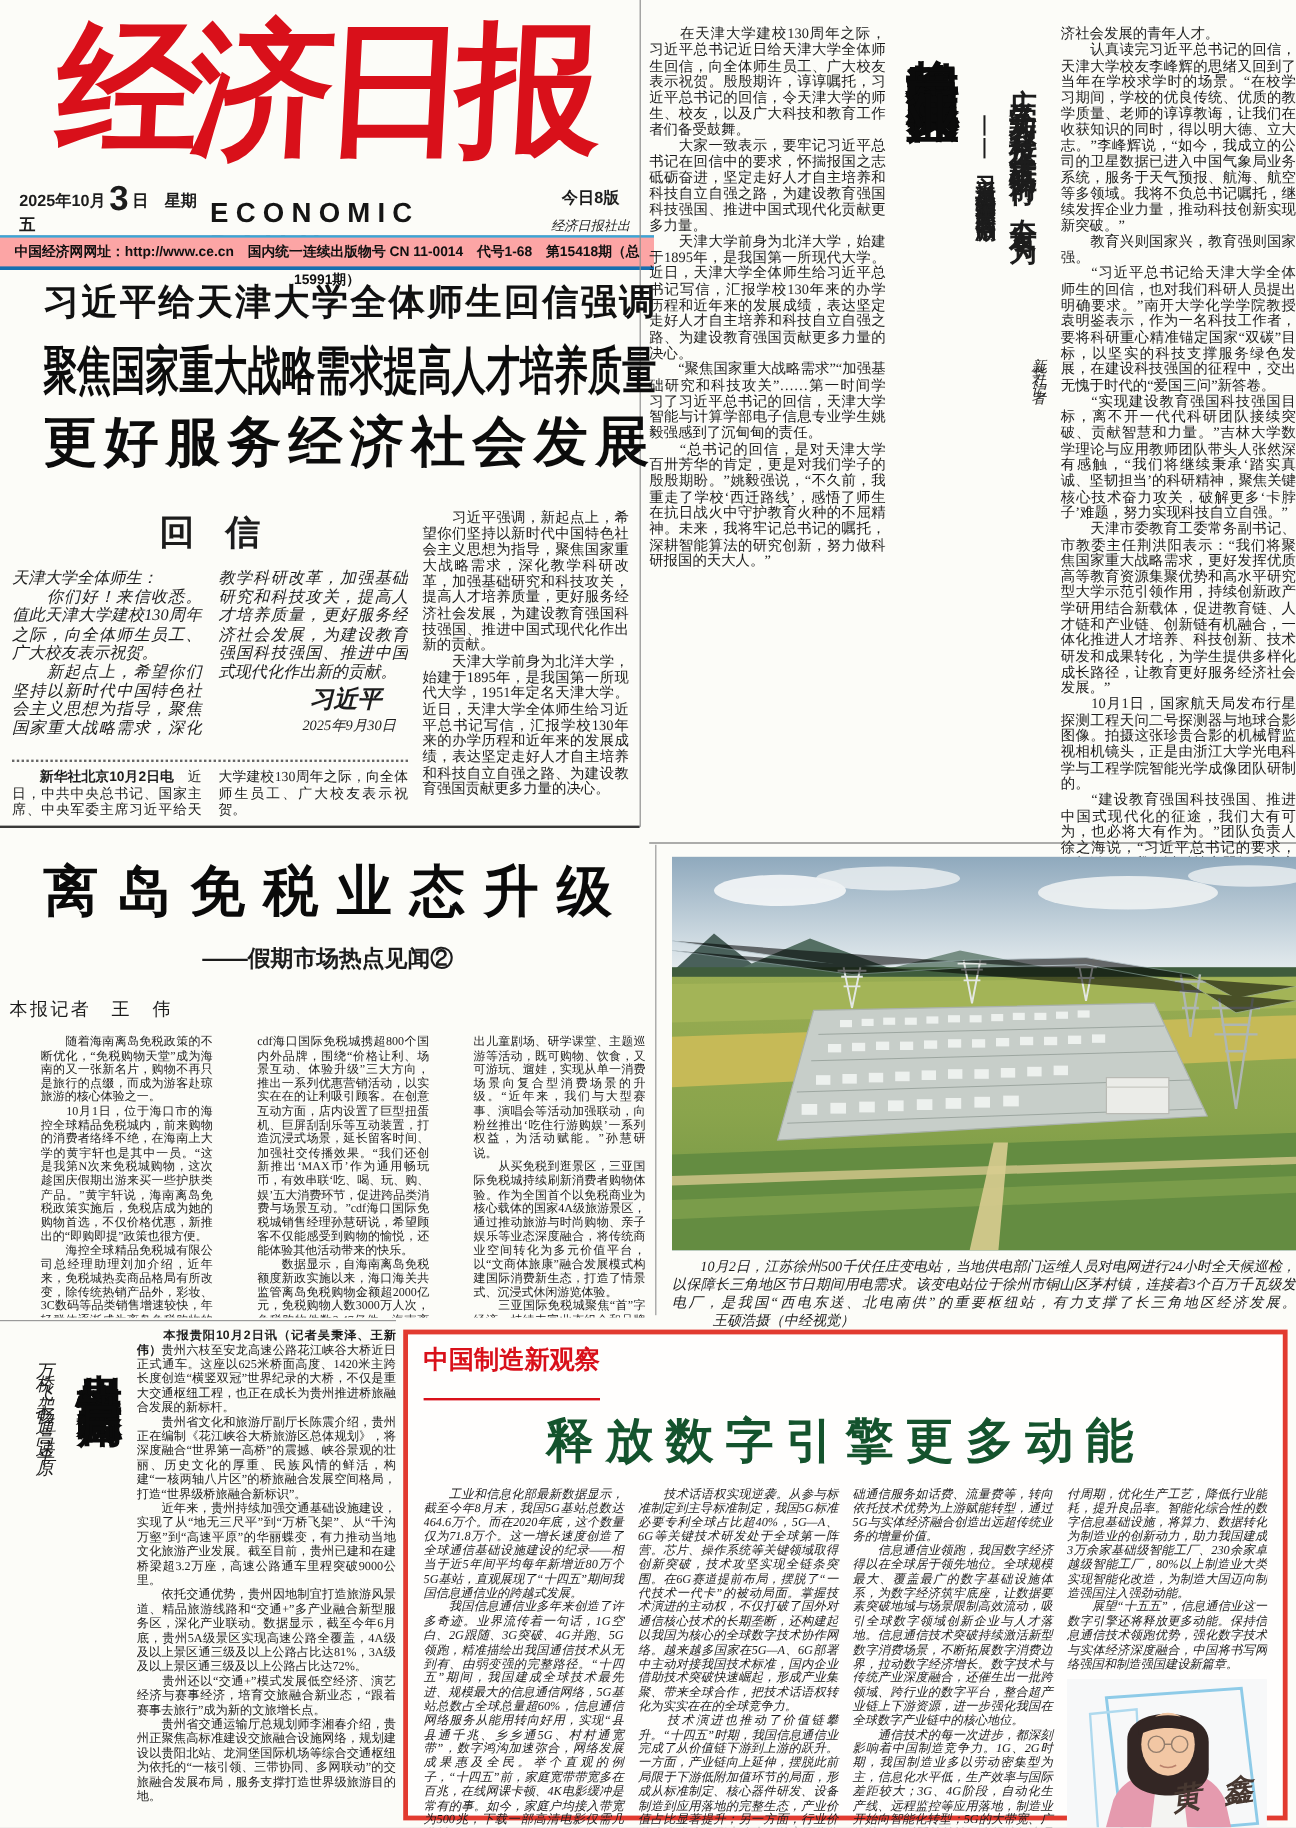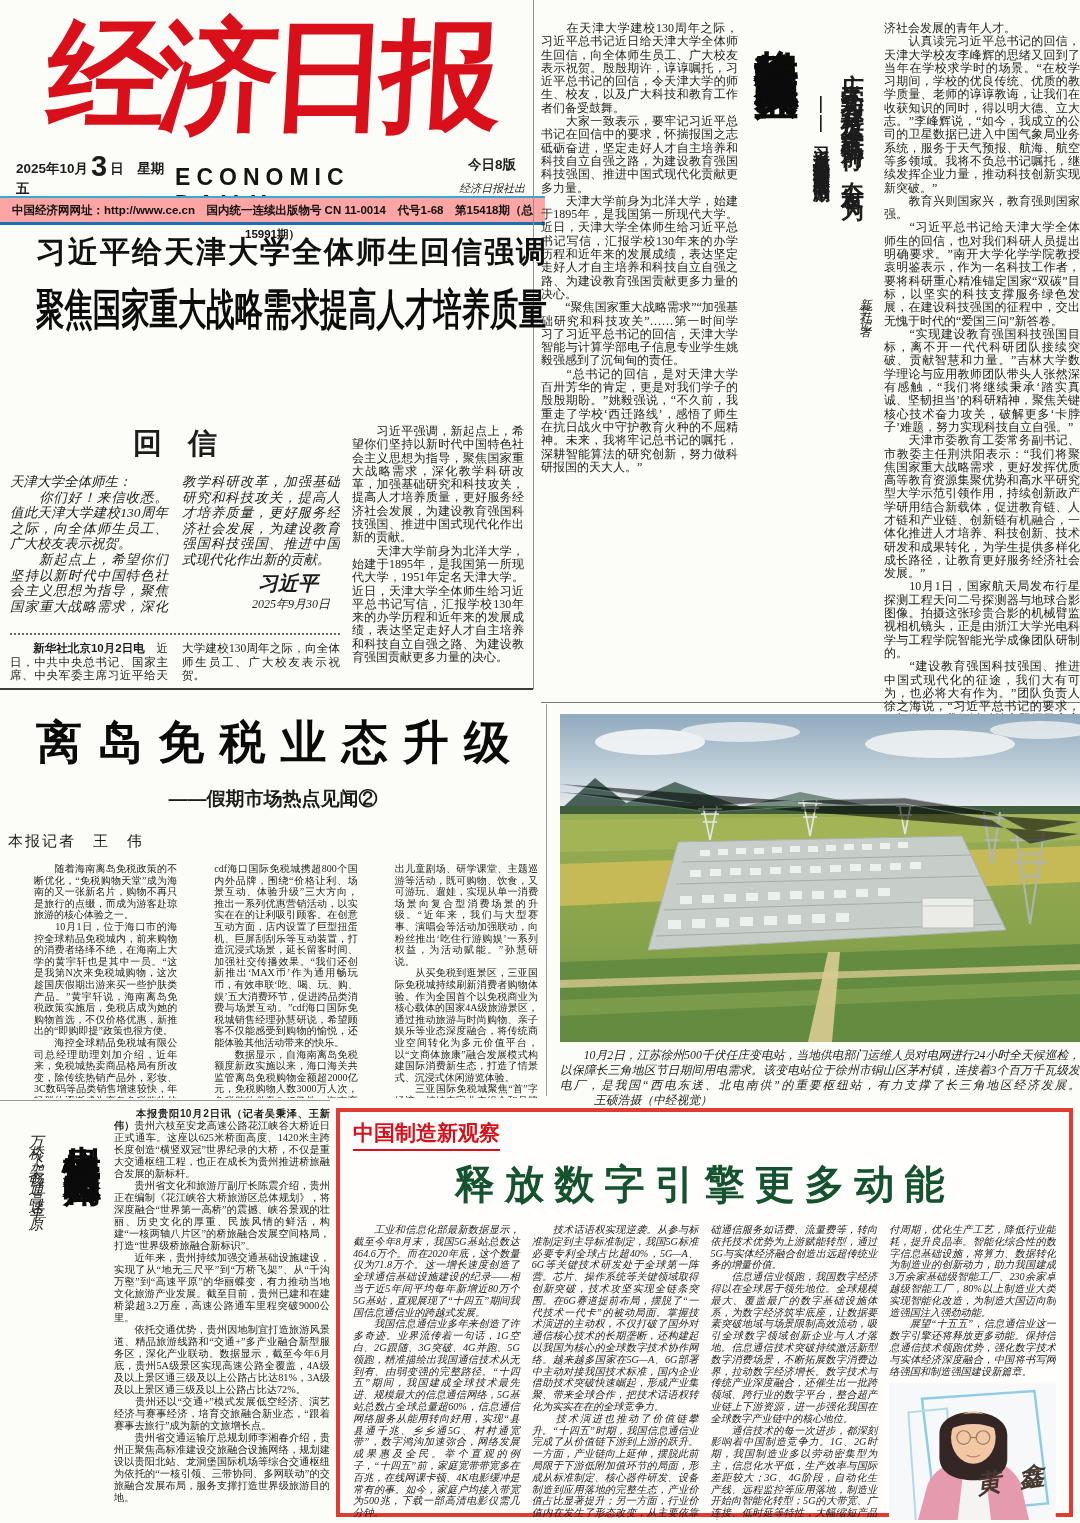--- a/index.html
+++ b/index.html
@@ -81,21 +81,21 @@
            letter-spacing:9px;color:#1a1a1a;}
   .gz-head{position:absolute;left:50px;top:8px;writing-mode:vertical-rl;font-family:"Liberation Sans",sans-serif;
            font-weight:900;font-size:38px;letter-spacing:3px;color:#0b0b0b;}
   .gz-txt{position:absolute;left:108px;top:2px;width:216px;height:414px;overflow:hidden;
           font-size:10.2px;line-height:12px;}
   .gz-txt b{font-family:"Liberation Sans",sans-serif;}
   
   .redbox{left:336px;top:1108px;width:737px;height:409px;box-sizing:border-box;
           border:4px solid #e23b30;background:#fffefd;padding:7px 13px 6px;}
   .mz-label{display:inline-block;color:#d9101a;font-family:"Liberation Sans",sans-serif;font-weight:900;
-            font-size:21px;border-bottom:2px solid #d9101a;padding-bottom:2px;}
+            font-size:21px;border-bottom:2px solid #d9101a;padding-bottom:18px;}
   .mz-head{text-align:center;font-family:"Liberation Sans",sans-serif;font-weight:900;font-size:40px;
            letter-spacing:10px;margin:6px 0 12px;color:#14532d;}
   .mz-cols{display:flex;gap:12px;height:296px;overflow:hidden;}
   .mz-col{flex:1;font-size:10.2px;line-height:11.8px;font-style:italic;}
   .authorbox{position:relative;width:100%;height:148px;margin-top:4px;}
   .signame{position:absolute;right:6px;bottom:44px;font-size:25px;font-weight:bold;font-style:italic;
            color:#473831;transform:rotate(-8deg);letter-spacing:6px;}
 </style>
 </head>
 <body>
@@ -118,20 +118,21 @@
 
   <div class="abs vrule" style="left:533px;top:0;height:689px;"></div>
   <div class="abs hrule" style="left:0;top:688px;width:533px;"></div>
   <div class="abs hrule2" style="left:541px;top:702px;width:539px;"></div>
   <div class="abs vrule" style="left:546px;top:704px;height:392px;background:#999;"></div>
   <div class="abs hrule2" style="left:0;top:1100px;width:330px;background:#9a9a9a;"></div>
 
   <div class="abs hblock">
     <div class="kicker">习近平给天津大学全体师生回信强调</div>
     <div class="h1a">聚焦国家重大战略需求提高人才培养质量</div>
+    <div class="h1b">更好服务经济社会发展</div>
   </div>
 
   <div class="abs leftbody">
     <div class="letterwrap">
       <div class="letter-title">回信</div>
       <div class="lettercols just">
         <div>
             <p>天津大学全体师生：</p>
             <p>　　你们好！来信收悉。值此天津大学建校130周年之际，向全体师生员工、广大校友表示祝贺。</p>
             <p>　　新起点上，希望你们坚持以新时代中国特色社会主义思想为指导，聚焦国家重大战略需求，深化教学科研改革，加强基础研究和科技攻关，提高人才培养质量，更好服务经济社会发展，为建设教育强国科技强国、推进中国式现代化作出新的贡献。</p>

